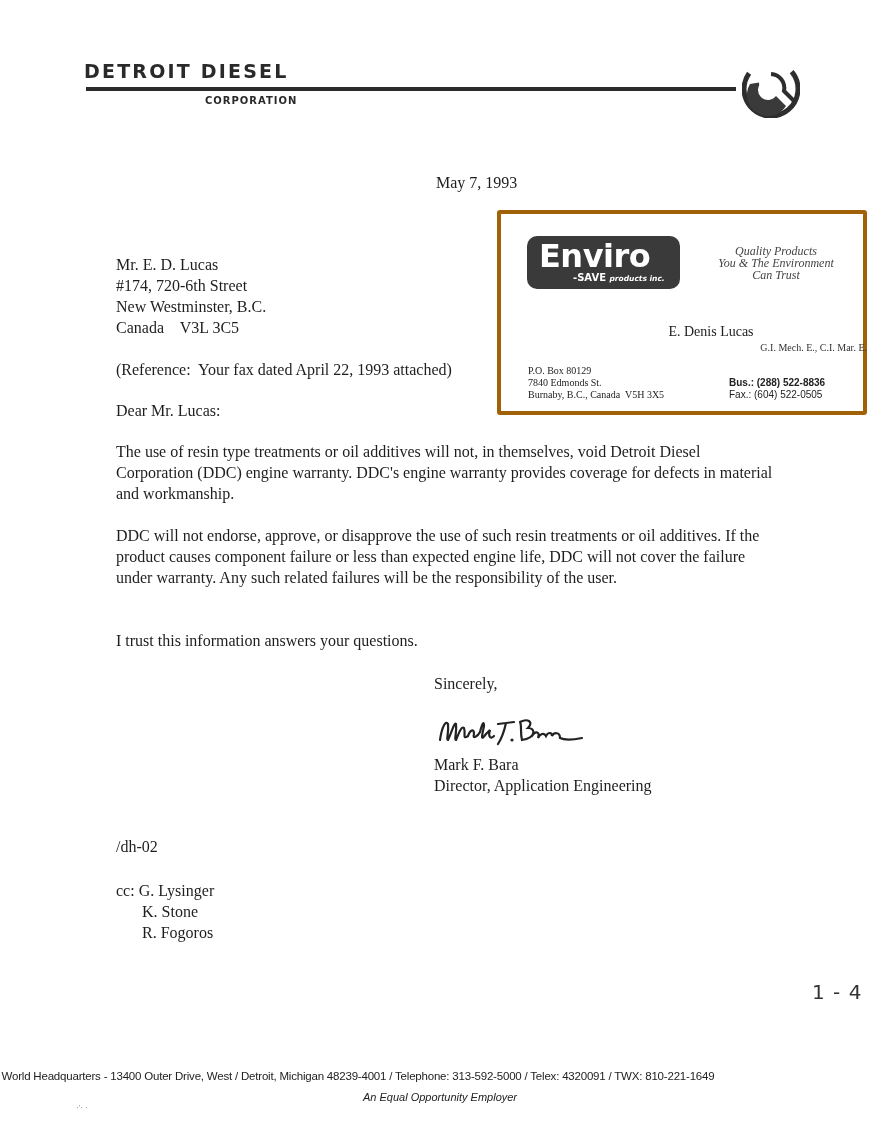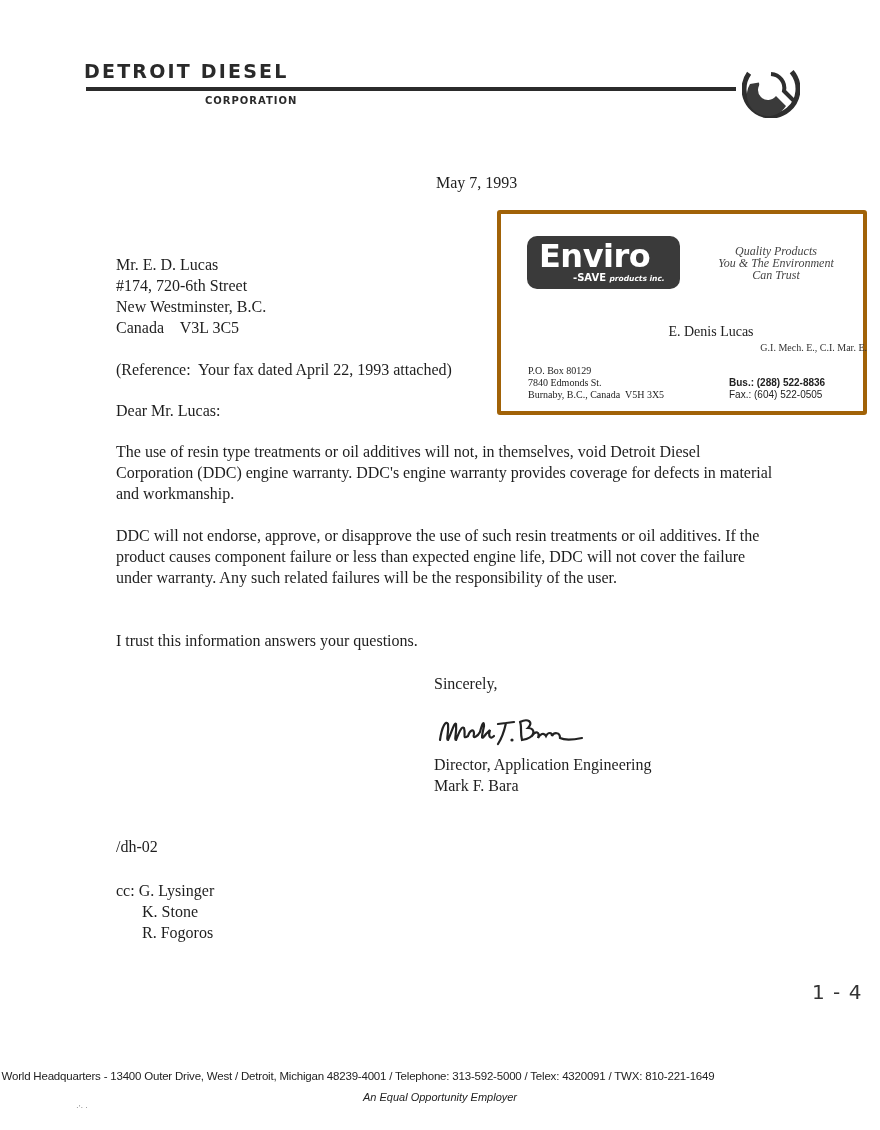--- a/index.html
+++ b/index.html
@@ -87,22 +87,22 @@
 <div class="abs serif closing">Sincerely,</div>
 <div class="abs sig">
   <svg width="150" height="42" viewBox="0 0 150 42">
     <path d="M4 30 C6 16 10 10 12 14 C13 22 10 30 12 30 C16 22 18 12 20 14 C21 22 18 30 20 30 C24 20 26 16 28 18 C30 24 26 30 32 26 C34 20 38 18 38 24 C36 30 42 26 44 22 C46 14 48 10 48 16 C46 26 44 32 50 24 L54 20 C52 26 54 30 58 26" fill="none" stroke="#222" stroke-width="2.2" stroke-linecap="round"></path>
     <path d="M62 14 L78 12 M70 13 C68 22 66 28 62 34" fill="none" stroke="#222" stroke-width="2.2" stroke-linecap="round"></path>
     <circle cx="76" cy="30" r="1.6" fill="#222"></circle>
     <path d="M84 12 C92 8 98 12 92 18 C100 18 100 28 86 30 C84 22 86 16 84 12 M96 26 C100 20 104 22 102 28 C104 24 108 22 110 26 C112 22 116 22 116 26 C118 22 124 22 124 28 C128 30 136 30 146 28" fill="none" stroke="#222" stroke-width="2.2" stroke-linecap="round"></path>
   </svg>
 </div>
 <div class="abs serif signer">
+  <div>Mark F. Bara</div>
   <div>Director, Application Engineering</div>
-  <div>Mark F. Bara</div>
 </div>
 
 <div class="abs serif ref-init">/dh-02</div>
 
 <div class="abs serif cc">
   <div><span>cc:</span> <span>G. Lysinger</span></div>
   <div class="indent">K. Stone</div>
   <div class="indent">R. Fogoros</div>
 </div>
 

